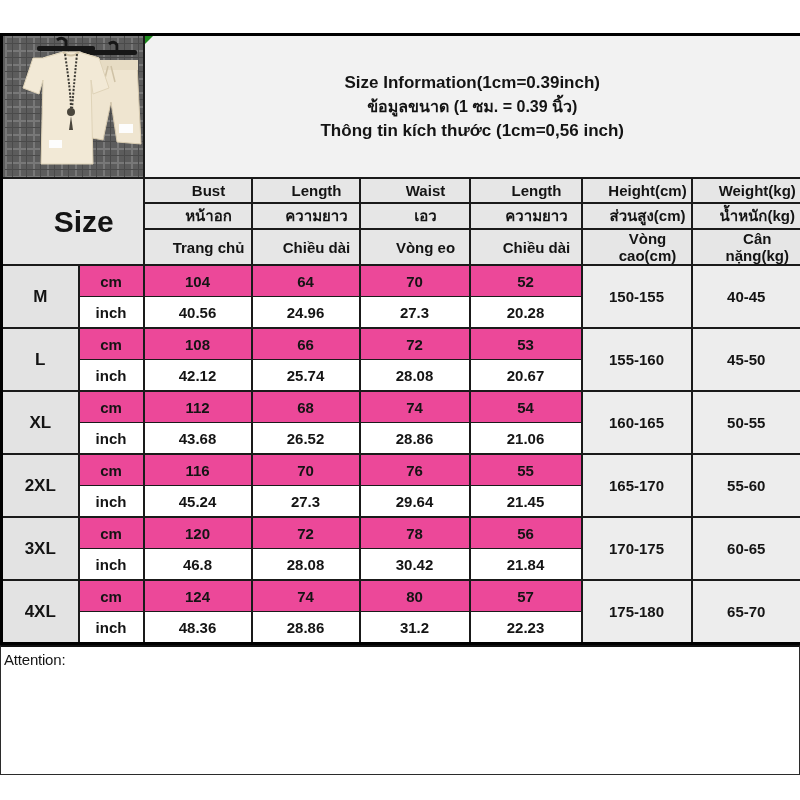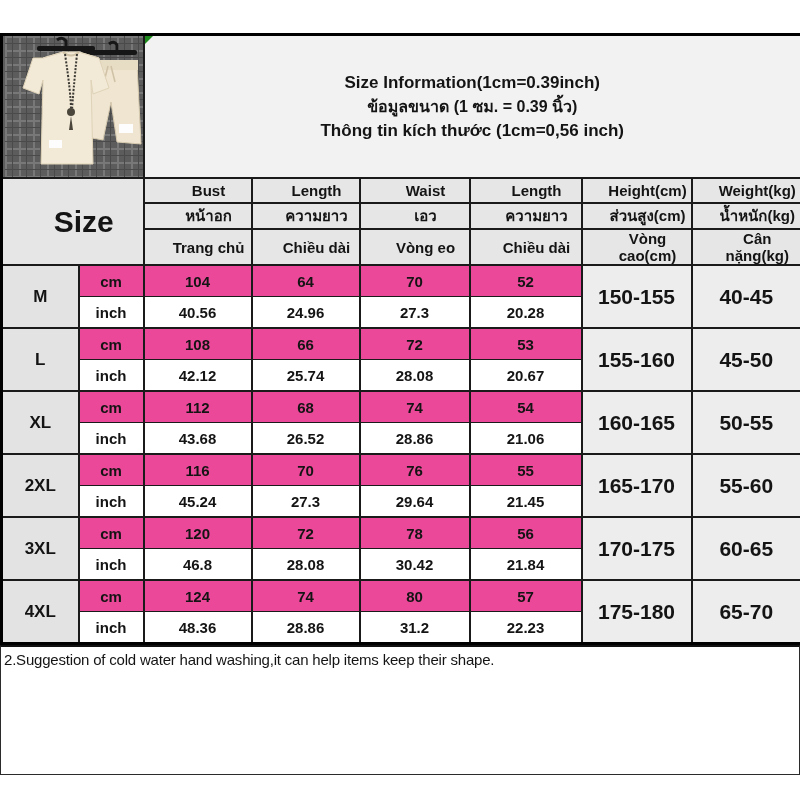--- a/index.html
+++ b/index.html
@@ -38,21 +38,21 @@
     border-top:8px solid #1e8a1e;border-right:8px solid transparent;}
 
   
   .size-big{font-size:30px;font-weight:bold;}
   .head-cell{font-weight:bold;font-size:15px;}
 
   
   .size-label{font-weight:bold;font-size:17px;background:#e3e3e3;}
   .unit{font-weight:bold;font-size:15px;}
   .val{font-weight:bold;font-size:15px;}
-  .range{font-weight:bold;font-size:21px;background:#ededed;}
+  .range{font-weight:bold;font-size:15px;background:#ededed;}
 
   
   .attention{width:792px;height:124px;border:1px solid #2b2b2b;border-top:2px solid #111;
     padding:3px 3px 0 3px;font-size:15px;letter-spacing:-0.2px;line-height:20px;
     text-align:left;background:#fff;}
   .attention p{margin:0;}
 </style>
 </head>
 <body>
 
@@ -240,15 +240,15 @@
           <td class="unit bg-white">inch</td>
           <td class="val bg-white">48.36</td>
           <td class="val bg-white">28.86</td>
           <td class="val bg-white">31.2</td>
           <td class="val bg-white">22.23</td>
         </tr>
       </tbody>
   </table>
 
   <div class="attention">
-    <p>2.Suggestion of cold water hand washing,it can help items keep their shape.</p>
+    <p>Attention:</p>
   </div>
 </div>
 
 </body></html>

